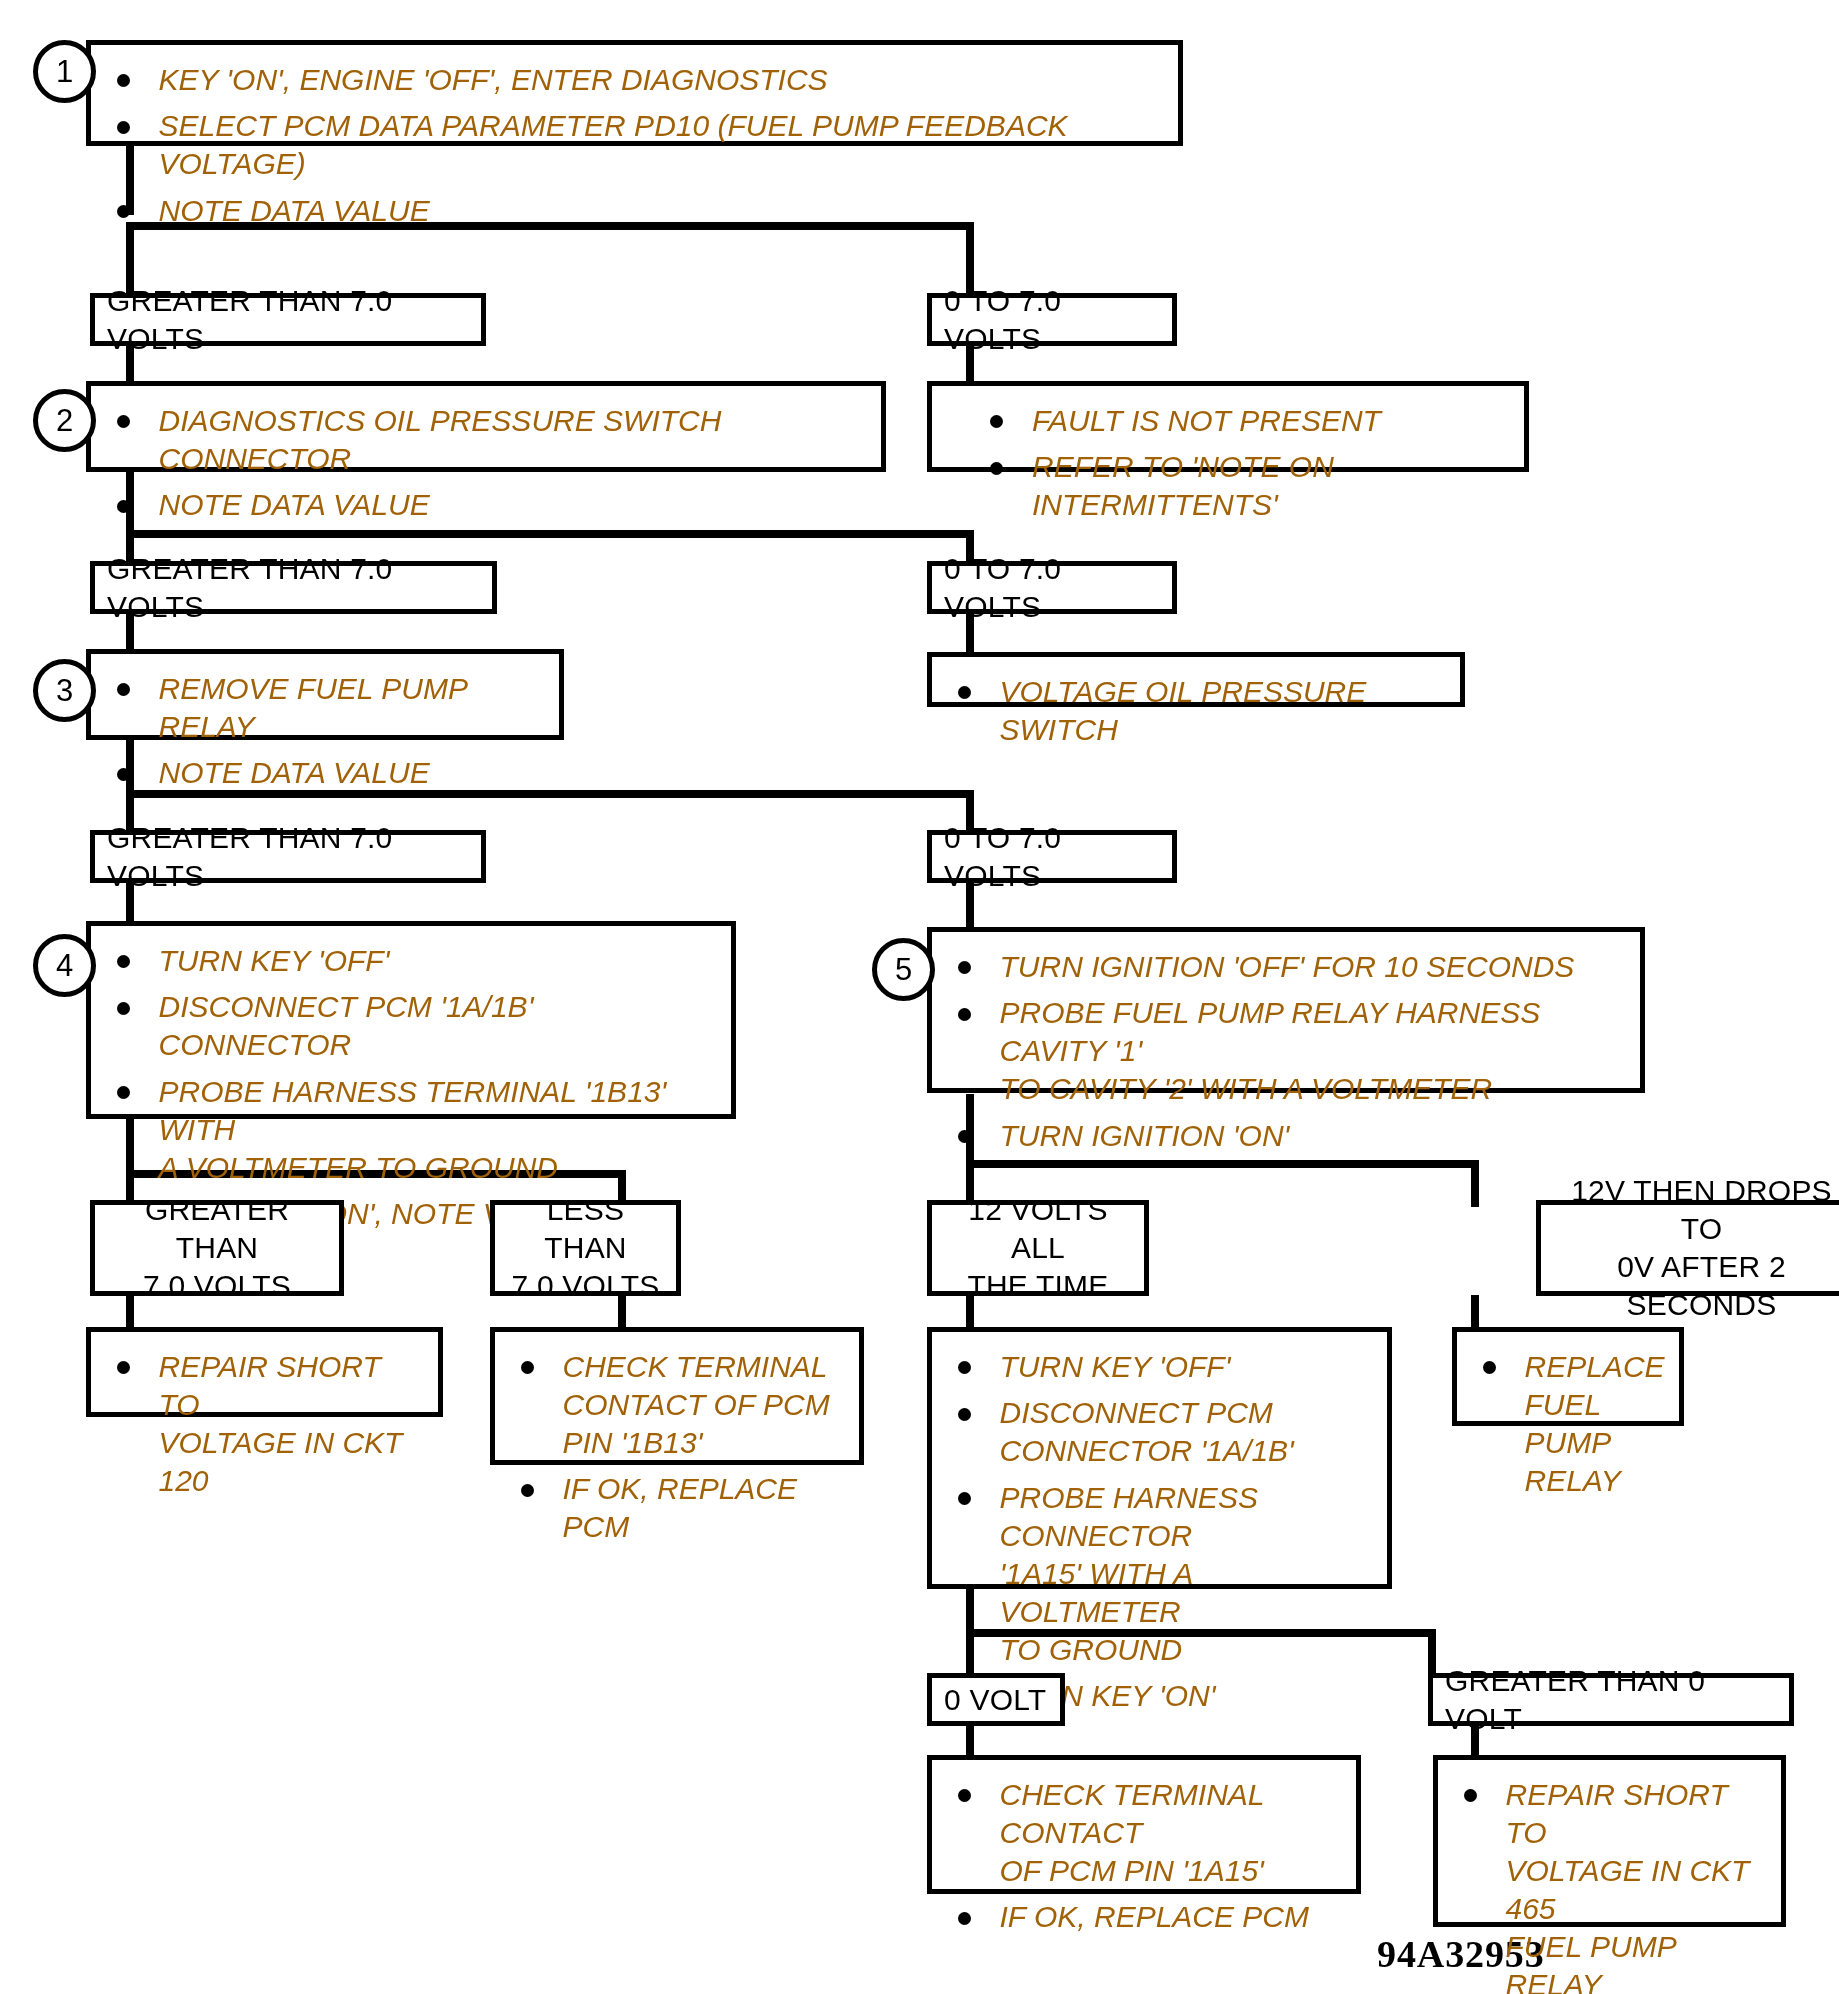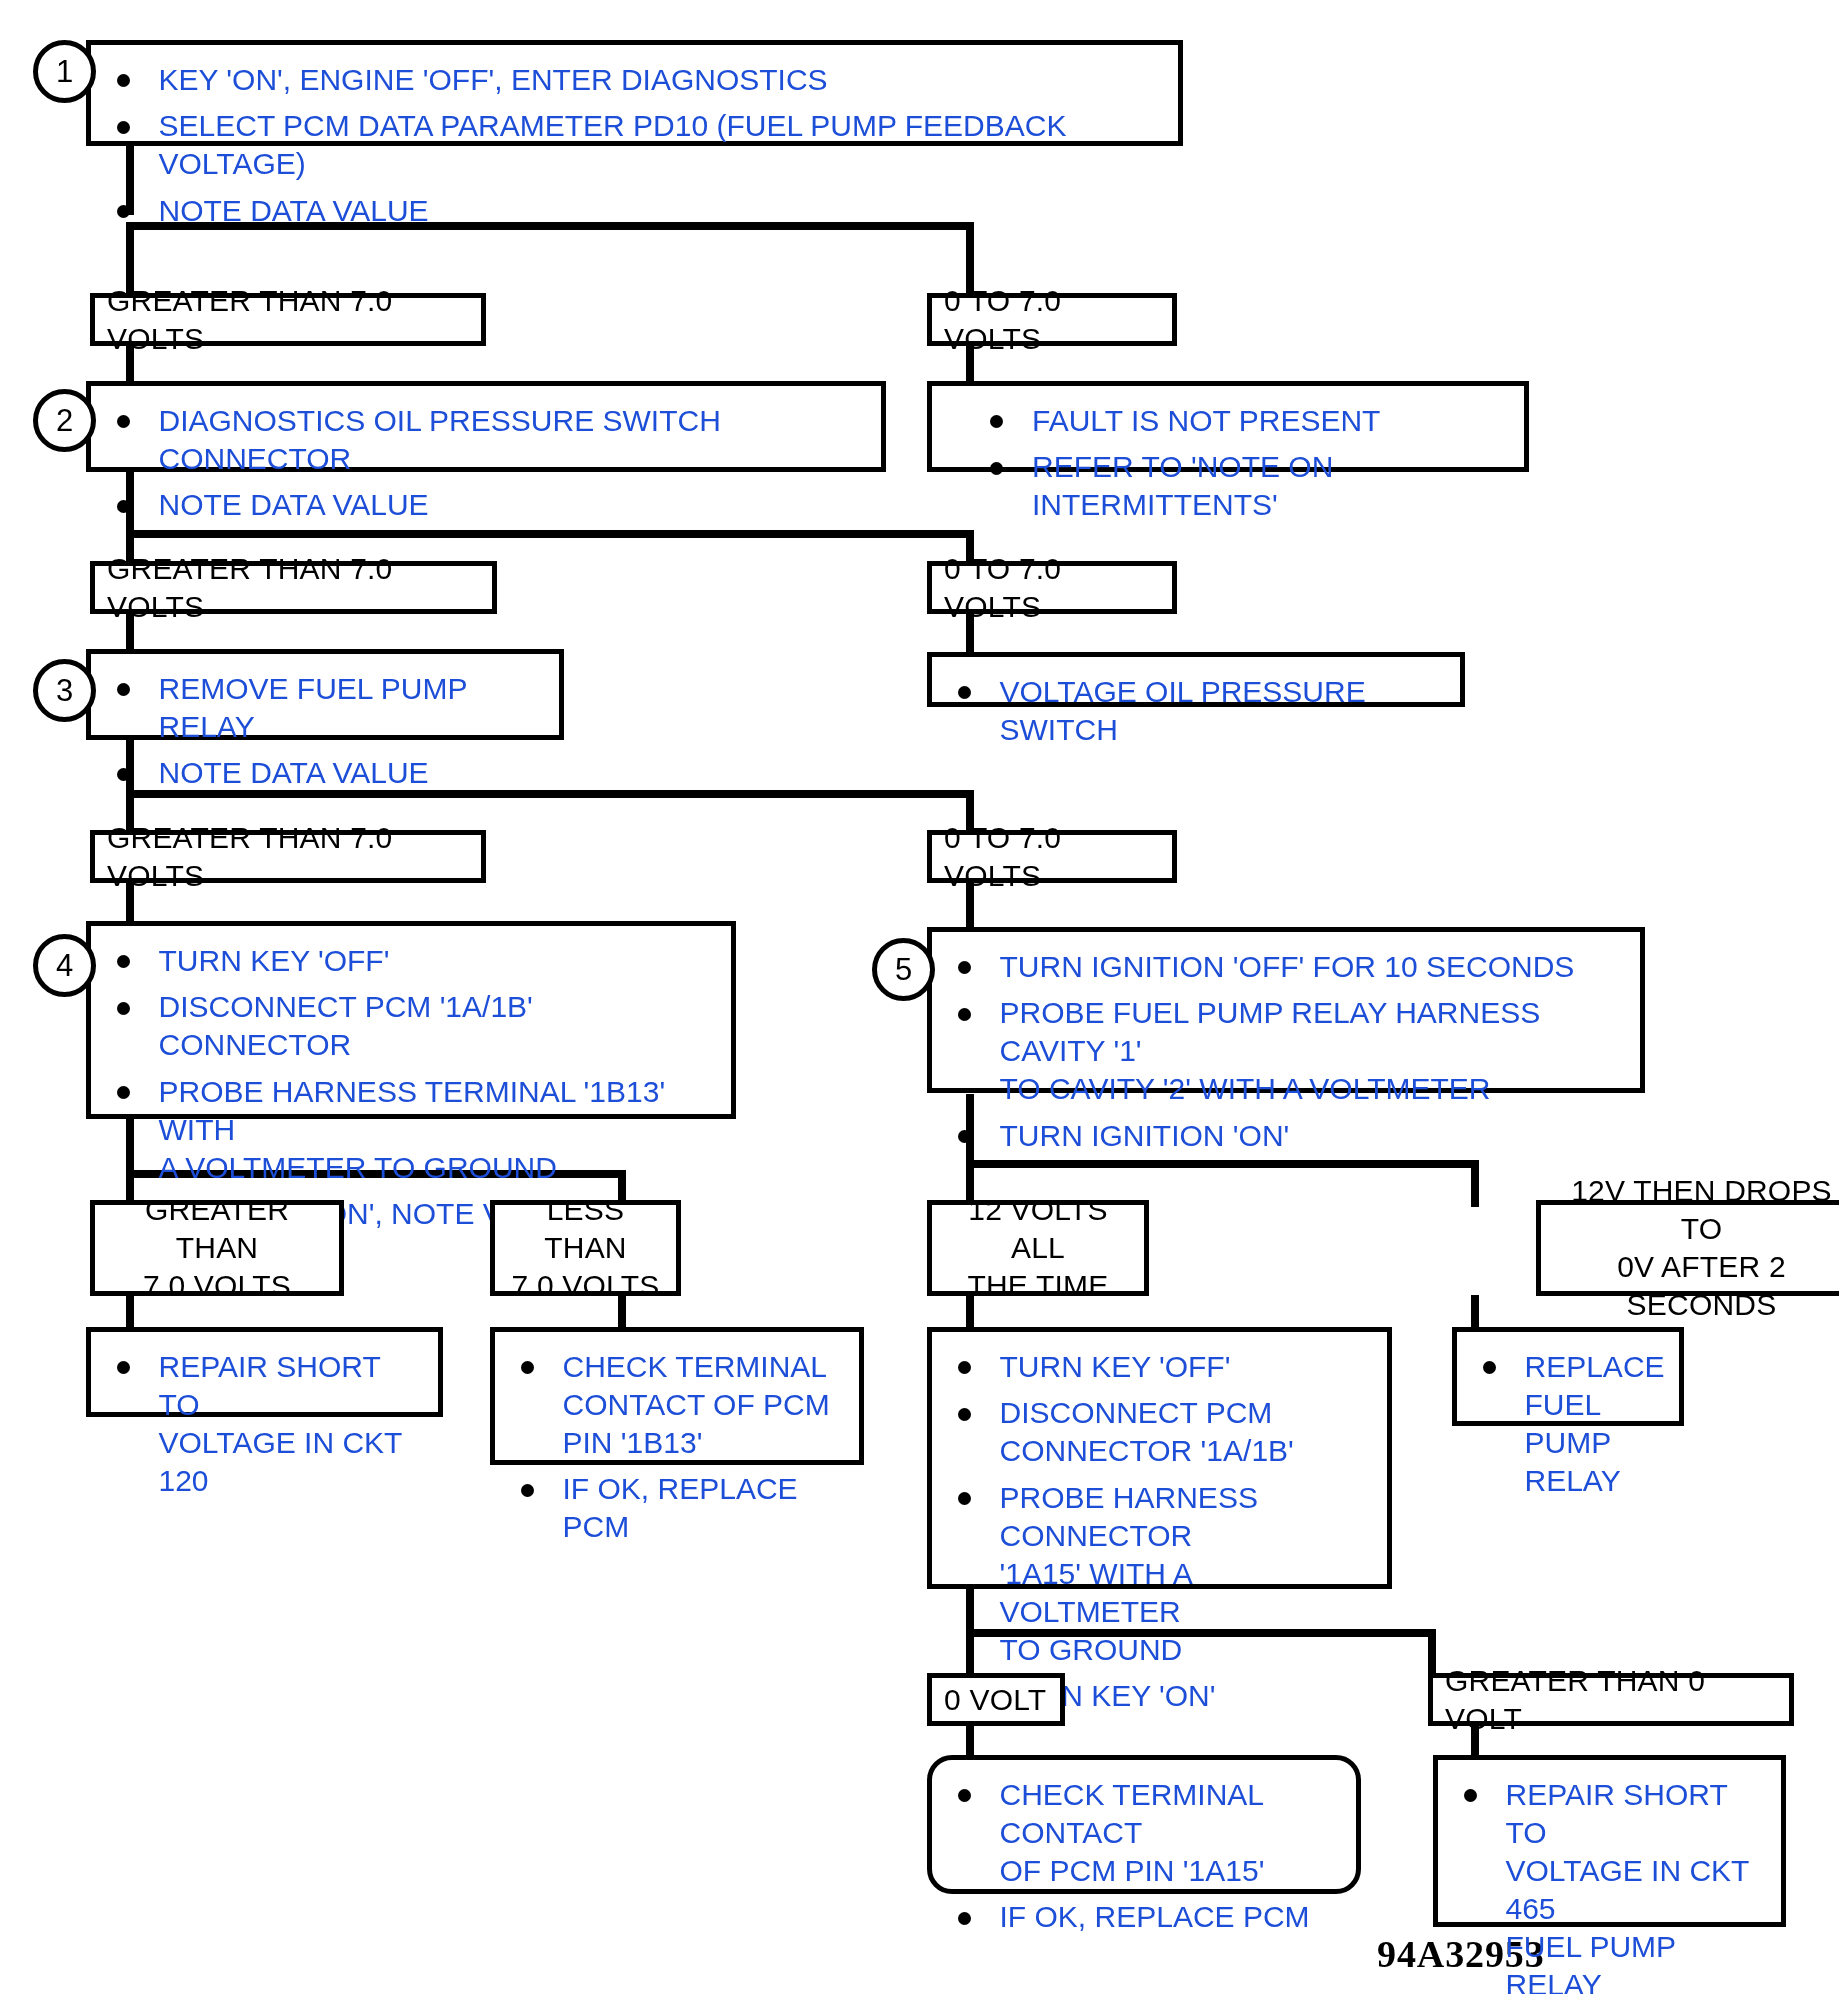--- a/index.html
+++ b/index.html
@@ -42,24 +42,25 @@
   
   ul.items{
     list-style:none;
     margin:0;
     padding:0;
   }
   ul.items li{
     position:relative;
     font-size:30px;
     line-height:38px;
-    color:#1d4ed8;
+    color:#a16207;
     padding-left:52px;
     margin:0 0 8.6px 0;
     white-space:pre-line;
+    font-style:italic;
   }
   ul.items li:last-child{margin-bottom:0;}
   ul.items li::before{
     content:"";
     position:absolute;
     left:10.3px;
     top:13.8px;
     width:13px;
     height:13px;
     background:#000;
@@ -270,21 +271,21 @@
 
   <div class="lbl" style="left:927px;top:1673px; width:138px; height:53px;">
     <span class="txt">0 VOLT</span>
   </div>
   <div class="lbl" style="left:1428px;top:1673px; width:366px; height:53px;">
     <span class="txt">GREATER THAN 0 VOLT</span>
   </div>
   <div class="line vl" style="left:966px;top:1724px; height:36px;"></div>
   <div class="line vl" style="left:1471px;top:1724px; height:36px;"></div>
 
-  <div class="box boxpad" style="left:927px;top:1755px; width:434px; height:139px;border-radius:25px;">
+  <div class="box boxpad" style="left:927px;top:1755px; width:434px; height:139px;">
     <ul class="items">
         <li>CHECK TERMINAL CONTACT
 OF PCM PIN '1A15'</li>
         <li>IF OK,  REPLACE PCM</li>
       </ul>
   </div>
   <div class="box boxpad" style="left:1433px;top:1755px; width:353px; height:172px;">
     <ul class="items">
         <li>REPAIR SHORT TO
 VOLTAGE IN CKT 465

